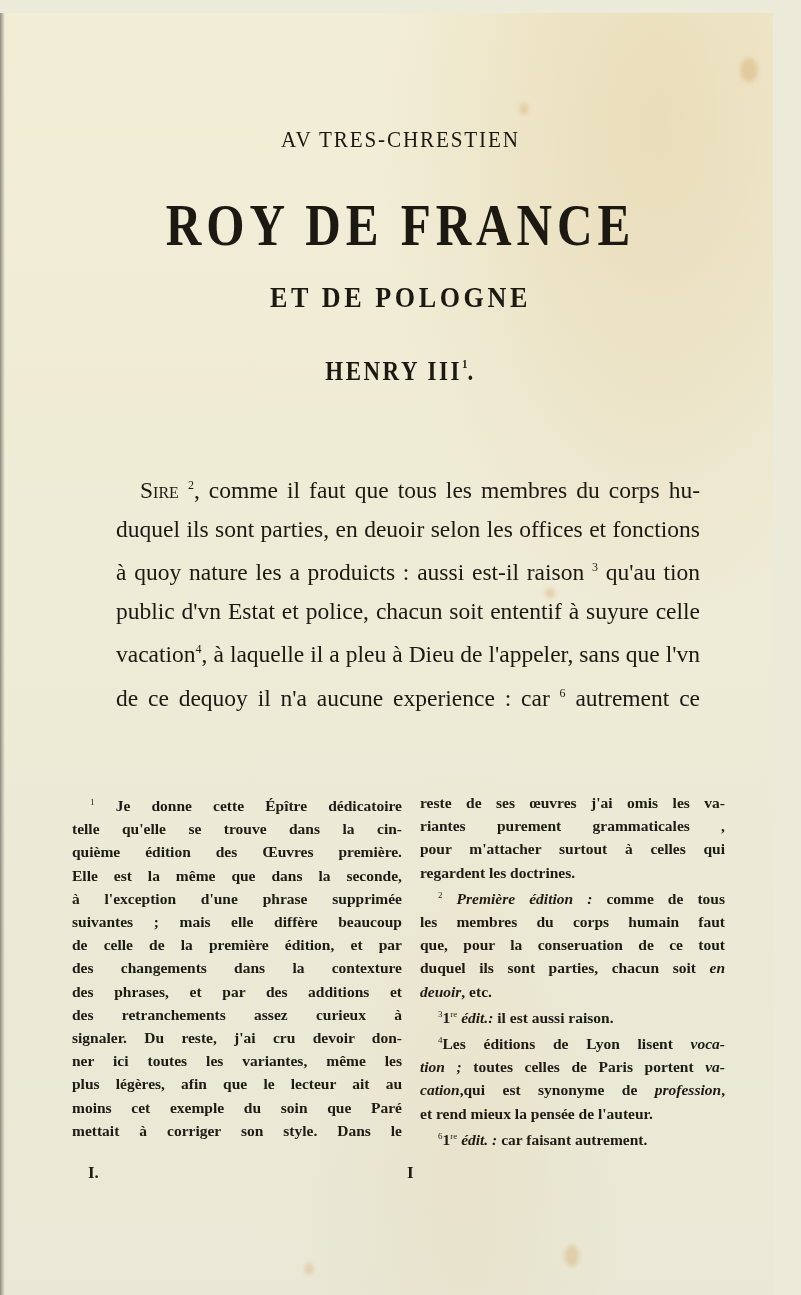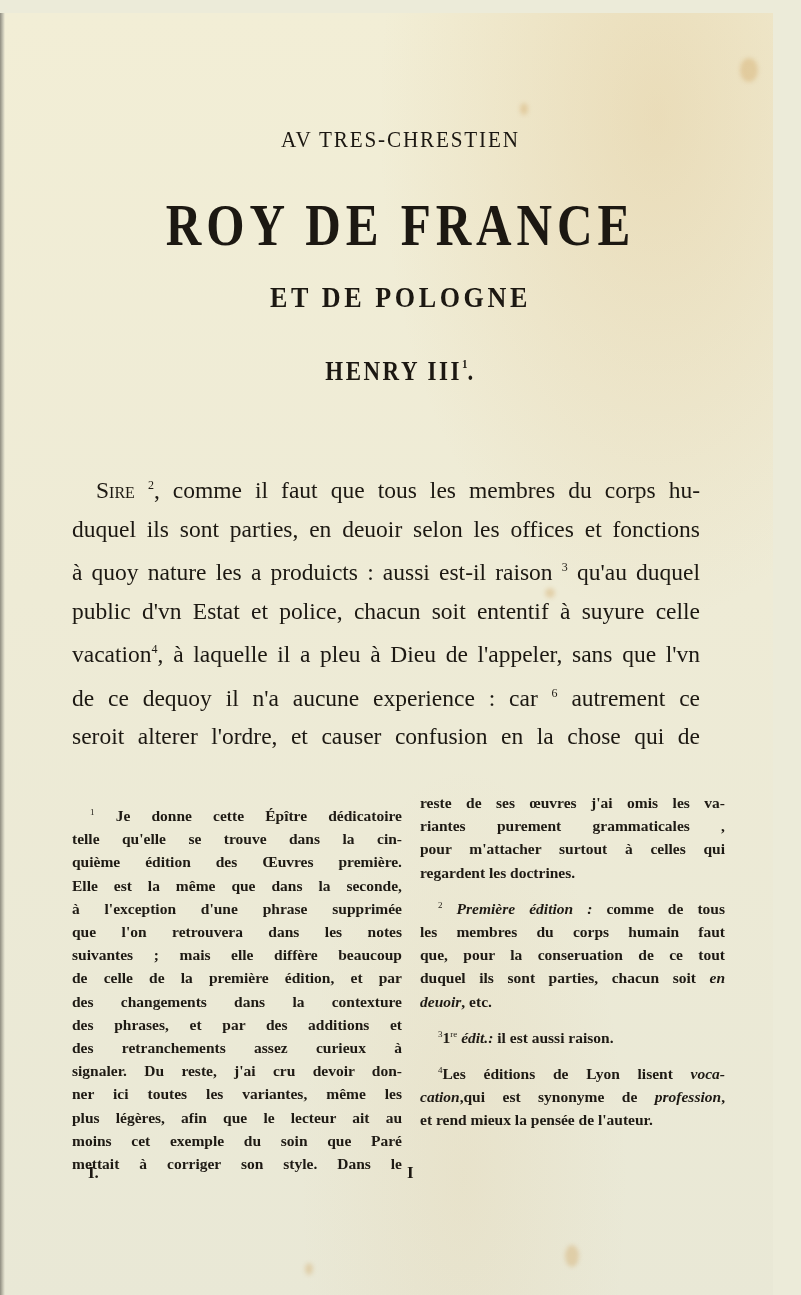--- a/index.html
+++ b/index.html
@@ -34,32 +34,32 @@
     .henry {
       top: 343px; font-size: 27px; font-weight: bold; letter-spacing: 3px;
       transform: scaleX(0.85);
     }
     .henry sup { font-size: 13px; vertical-align: 12px; letter-spacing: 0; }
 
     .body-text {
       position: absolute; left: 72px; top: 453px; width: 628px;
       font-size: 23.5px; line-height: 38.5px;
     }
-    .body-text .line { display: block; white-space: nowrap; text-align: justify; text-align-last: justify; transform-origin: left; }
+    .body-text .line { display: block; white-space: nowrap; text-align: justify; text-align-last: justify; transform-origin: left; margin-left: 44px; }
     .smallcaps { font-variant: small-caps; }
     .body-text sup { font-size: 12px; vertical-align: 9px; }
 
     .notes { position: absolute; top: 778px; width: 330px; font-size: 15.5px; line-height: 23.2px; font-weight: bold; color: #1e1a14; }
     .notes .line { display: block; white-space: nowrap; text-align: justify; text-align-last: justify; }
     .notes .line.last { text-align-last: left; }
     .notes sup { font-size: 9px; vertical-align: 6px; font-weight: normal; }
     .notes i { font-weight: bold; }
     .notes-left { left: 72px; }
     .notes-right { left: 420px; width: 305px; }
-    .indent { padding-left: 18px; margin-top: 10px; }
+    .indent { padding-left: 18px; }
 
     .sig { position: absolute; top: 1150px; font-size: 17px; font-weight: bold; }
     .sig-left { left: 88px; }
     .sig-right { left: 407px; }
   </style>
 </head>
 <body>
 
 <div class="page">
   <div class="spine"></div>
@@ -72,34 +72,32 @@
   <div class="center subtitle">AV TRES-CHRESTIEN</div>
   <div class="center title">ROY DE FRANCE</div>
   <div class="center subtitle2">ET DE POLOGNE</div>
   <div class="center henry">
     <span>HENRY III</span><sup>1</sup><span>.</span>
   </div>
 
   <div class="body-text">
     <span class="line" style="padding-left:24px;"><span class="smallcaps">Sire</span>&nbsp;<sup>2</sup><span>, comme il faut que tous les membres du corps hu-</span></span>
     <span class="line">duquel ils sont parties, en deuoir selon les offices et fonctions</span>
-    <span class="line"><span>à quoy nature les a produicts : aussi est-il raison</span>&nbsp;<sup>3</sup><span> qu'au duquel</span></span>
+    <span class="line"><span>à quoy nature les a produicts : aussi est-il raison</span>&nbsp;<sup>3</sup><span> qu'au tion</span></span>
     <span class="line">public d'vn Estat et police, chacun soit ententif à suyure celle</span>
     <span class="line"><span>vacation</span><sup>4</sup><span>, à laquelle il a pleu à Dieu de l'appeler, sans que l'vn</span></span>
     <span class="line"><span>de ce dequoy il n'a aucune experience : car</span>&nbsp;<sup>6</sup><span> autrement ce</span></span>
-    <span class="line">seroit alterer l'ordre, et causer confusion en la chose qui de</span>
   </div>
 
   <div class="notes notes-left">
     <span class="line indent"><sup>1</sup>&nbsp;<span>Je donne cette Épître dédicatoire</span></span>
     <span class="line">telle qu'elle se trouve dans la cin-</span>
     <span class="line">quième édition des Œuvres première.</span>
     <span class="line">Elle est la même que dans la seconde,</span>
     <span class="line">à l'exception d'une phrase supprimée</span>
-    <span class="line">que l'on retrouvera dans les notes</span>
     <span class="line">suivantes ; mais elle diffère beaucoup</span>
     <span class="line">de celle de la première édition, et par</span>
     <span class="line">des changements dans la contexture</span>
     <span class="line">des phrases, et par des additions et</span>
     <span class="line">des retranchements assez curieux à</span>
     <span class="line">signaler. Du reste, j'ai cru devoir don-</span>
     <span class="line">ner ici toutes les variantes, même les</span>
     <span class="line">plus légères, afin que le lecteur ait au</span>
     <span class="line">moins cet exemple du soin que Paré</span>
     <span class="line">mettait à corriger son style. Dans le</span>
@@ -113,20 +111,22 @@
 
     <span class="line indent"><sup>2</sup>&nbsp;<i>Première édition :</i><span> comme de tous</span></span>
     <span class="line">les membres du corps humain faut</span>
     <span class="line">que, pour la conseruation de ce tout</span>
     <span class="line"><span>duquel ils sont parties, chacun soit </span><i>en</i></span>
     <span class="line last"><i>deuoir</i><span>, etc.</span></span>
 
     <span class="line last indent"><sup>3</sup><span>1</span><sup>re</sup>&nbsp;<i>édit.:</i><span> il est aussi raison.</span></span>
 
     <span class="line indent"><sup>4</sup><span>Les éditions de Lyon lisent </span><i>voca-</i></span>
+    <span class="line"><i>tion ;</i><span> toutes celles de Paris portent </span><i>va-</i></span>
     <span class="line"><i>cation</i><span>,qui est synonyme de </span><i>profession</i><span>,</span></span>
     <span class="line last">et rend mieux la pensée de l'auteur.</span>
 
+    <span class="line last indent"><sup>6</sup><span>1</span><sup>re</sup>&nbsp;<i>édit. :</i><span> car faisant autrement.</span></span>
   </div>
 
   <div class="sig sig-left">I.</div>
   <div class="sig sig-right">I</div>
 </div>
 
 </body></html>

